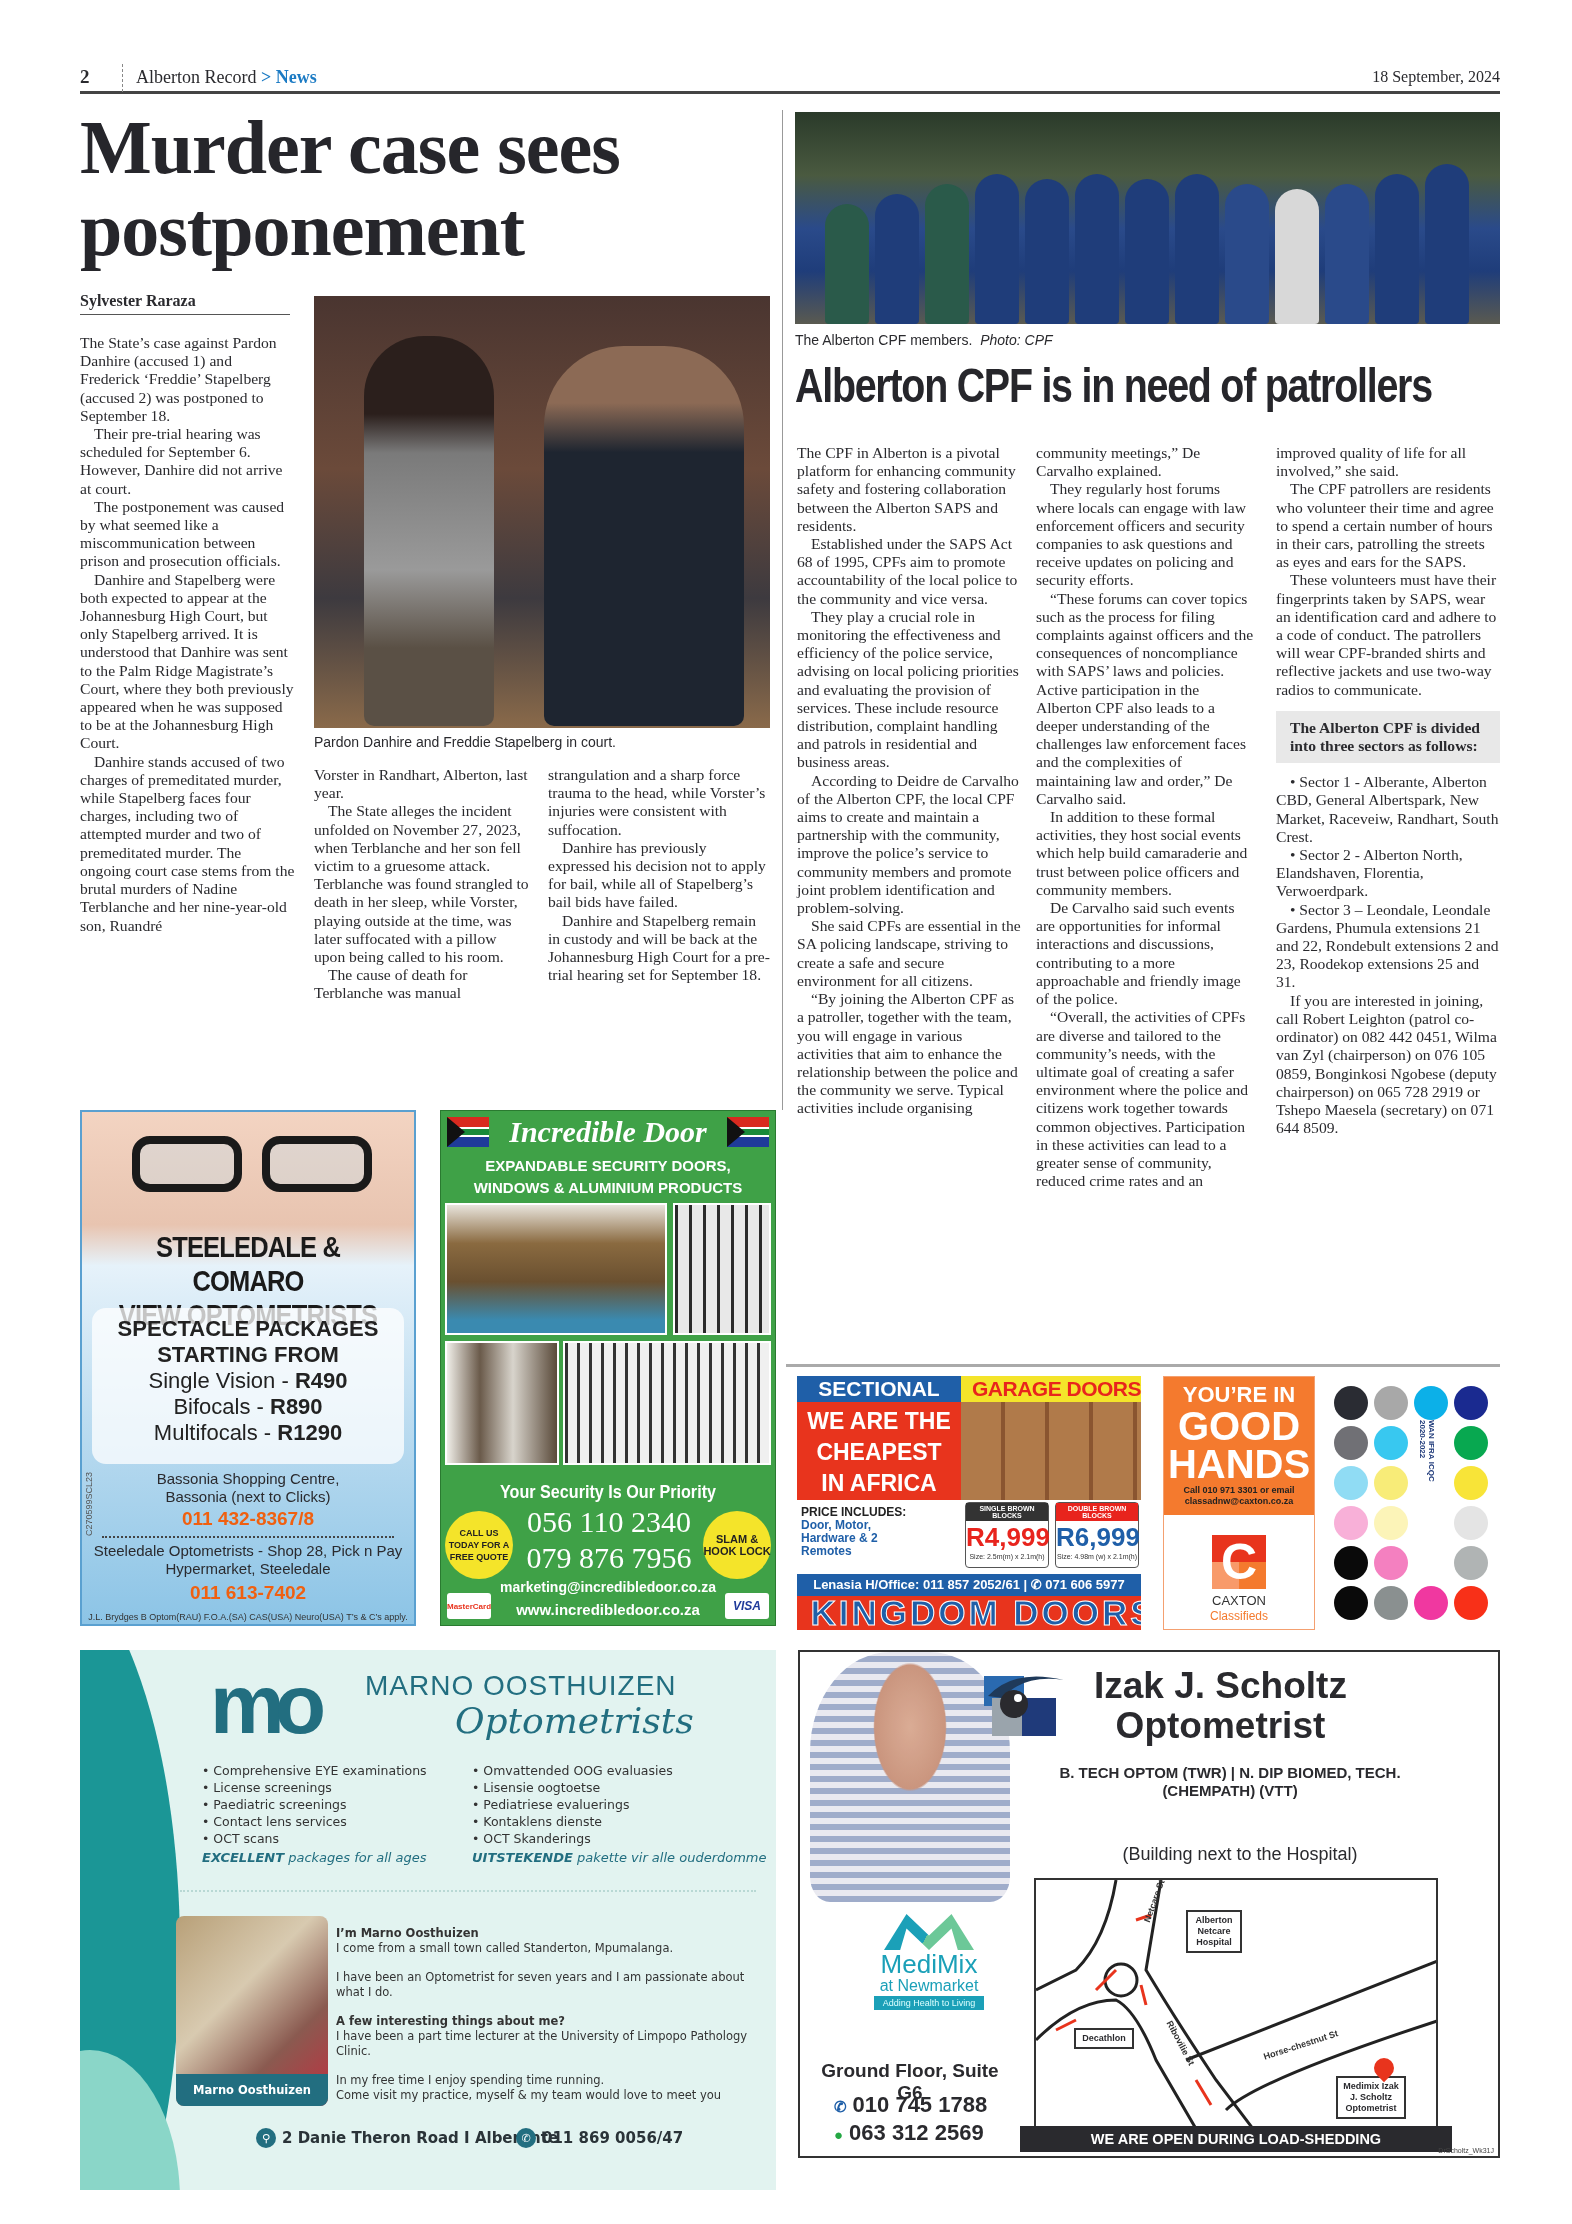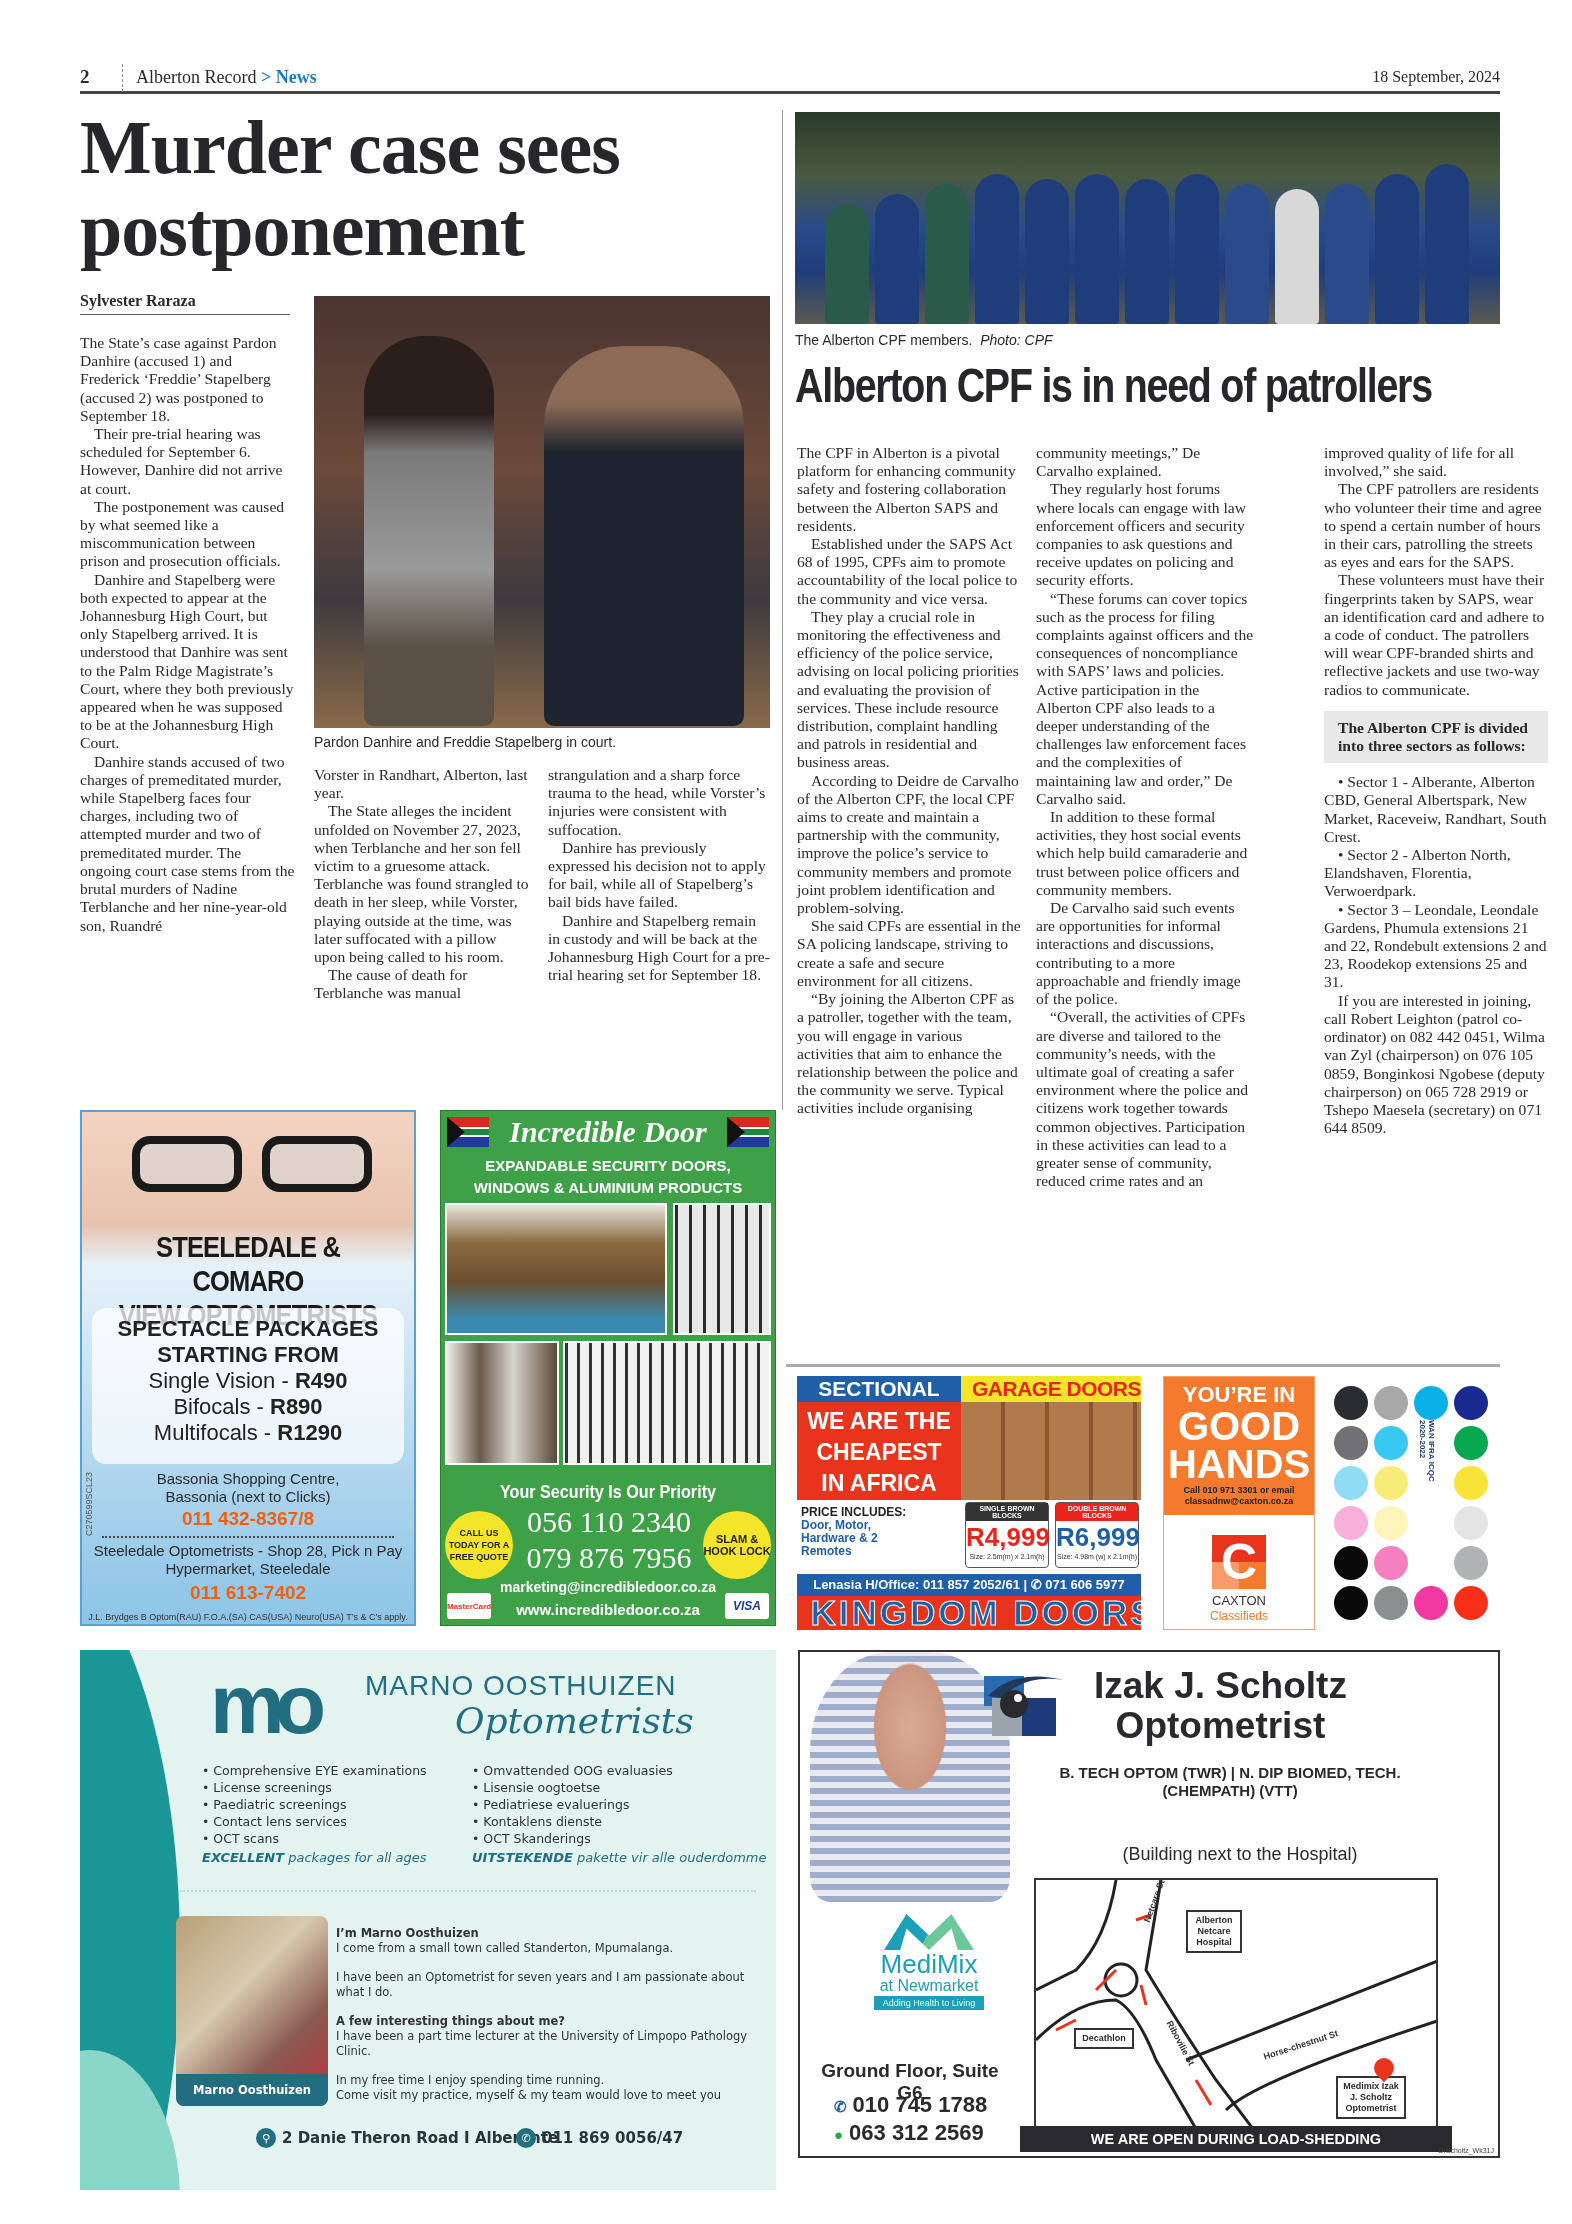--- a/index.html
+++ b/index.html
@@ -27,21 +27,21 @@
   #murder-col3 { left: 548px; top: 766px; width: 222px; }
   #vrule { left: 782px; top: 110px; width: 1px; height: 1000px; background: #999; }
   
   #cpf-photo { left: 795px; top: 112px; width: 705px; height: 212px; background: linear-gradient(180deg, #2a3a2a 0%, #4a5a40 30%, #2a4a8a 55%, #1f3d7a 75%, #5a5a50 100%); overflow: hidden; }
   .person { position: absolute; bottom: 0; width: 44px; border-radius: 22px 22px 4px 4px; }
   #cpf-caption { left: 795px; top: 332px; font-family: "Liberation Sans", sans-serif; font-size: 14px; }
   #cpf-caption i { font-style: italic; }
   #cpf-title { left: 795px; top: 358px; font-family: "Liberation Sans", sans-serif; font-size: 48px; letter-spacing: -1.5px; transform: scaleX(0.82); transform-origin: left top; white-space: nowrap; color: #26262b; }
   #cpf-col1 { left: 797px; top: 444px; width: 225px; }
   #cpf-col2 { left: 1036px; top: 444px; width: 220px; }
-  #cpf-col3 { left: 1276px; top: 444px; width: 224px; margin-left: 48px; }
+  #cpf-col3 { left: 1276px; top: 444px; width: 224px; }
   #sector-box { background: #e8e8e8; font-weight: bold; padding: 8px 14px; margin: 12px 0 10px 0; font-size: 15.6px; }
   #cpf-bottom-rule { left: 786px; top: 1364px; width: 714px; height: 3px; background: #aaa; }
   
   #ad-steeledale { left: 80px; top: 1110px; width: 336px; height: 516px; border: 2px solid #5aa0d0; background: linear-gradient(180deg, #f3d4c2 0%, #e8c4b0 22%, #e6f2fa 30%, #bcdcf0 60%, #8cc4e6 100%); overflow: hidden; font-family: "Liberation Sans", sans-serif; text-align: center; }
   #stl-face { position: absolute; left: 40px; top: 10px; width: 260px; height: 100px; }
   .lens { position: absolute; top: 14px; width: 110px; height: 56px; border: 8px solid #1a1a1a; border-radius: 18px; background: rgba(200,220,230,0.4); }
   #stl-title { position: absolute; left: 0; right: 0; top: 118px; font-size: 30px; font-weight: bold; line-height: 34px; letter-spacing: -1px; transform: scaleX(0.85); color: #1a1a1a; }
   #stl-box { position: absolute; left: 10px; right: 10px; top: 196px; height: 156px; background: rgba(255,255,255,0.75); border-radius: 14px; }
   #stl-sub { font-size: 22px; font-weight: bold; line-height: 26px; margin-top: 8px; color: #222; }
   .stl-price { font-size: 22px; line-height: 26px; color: #222; }

